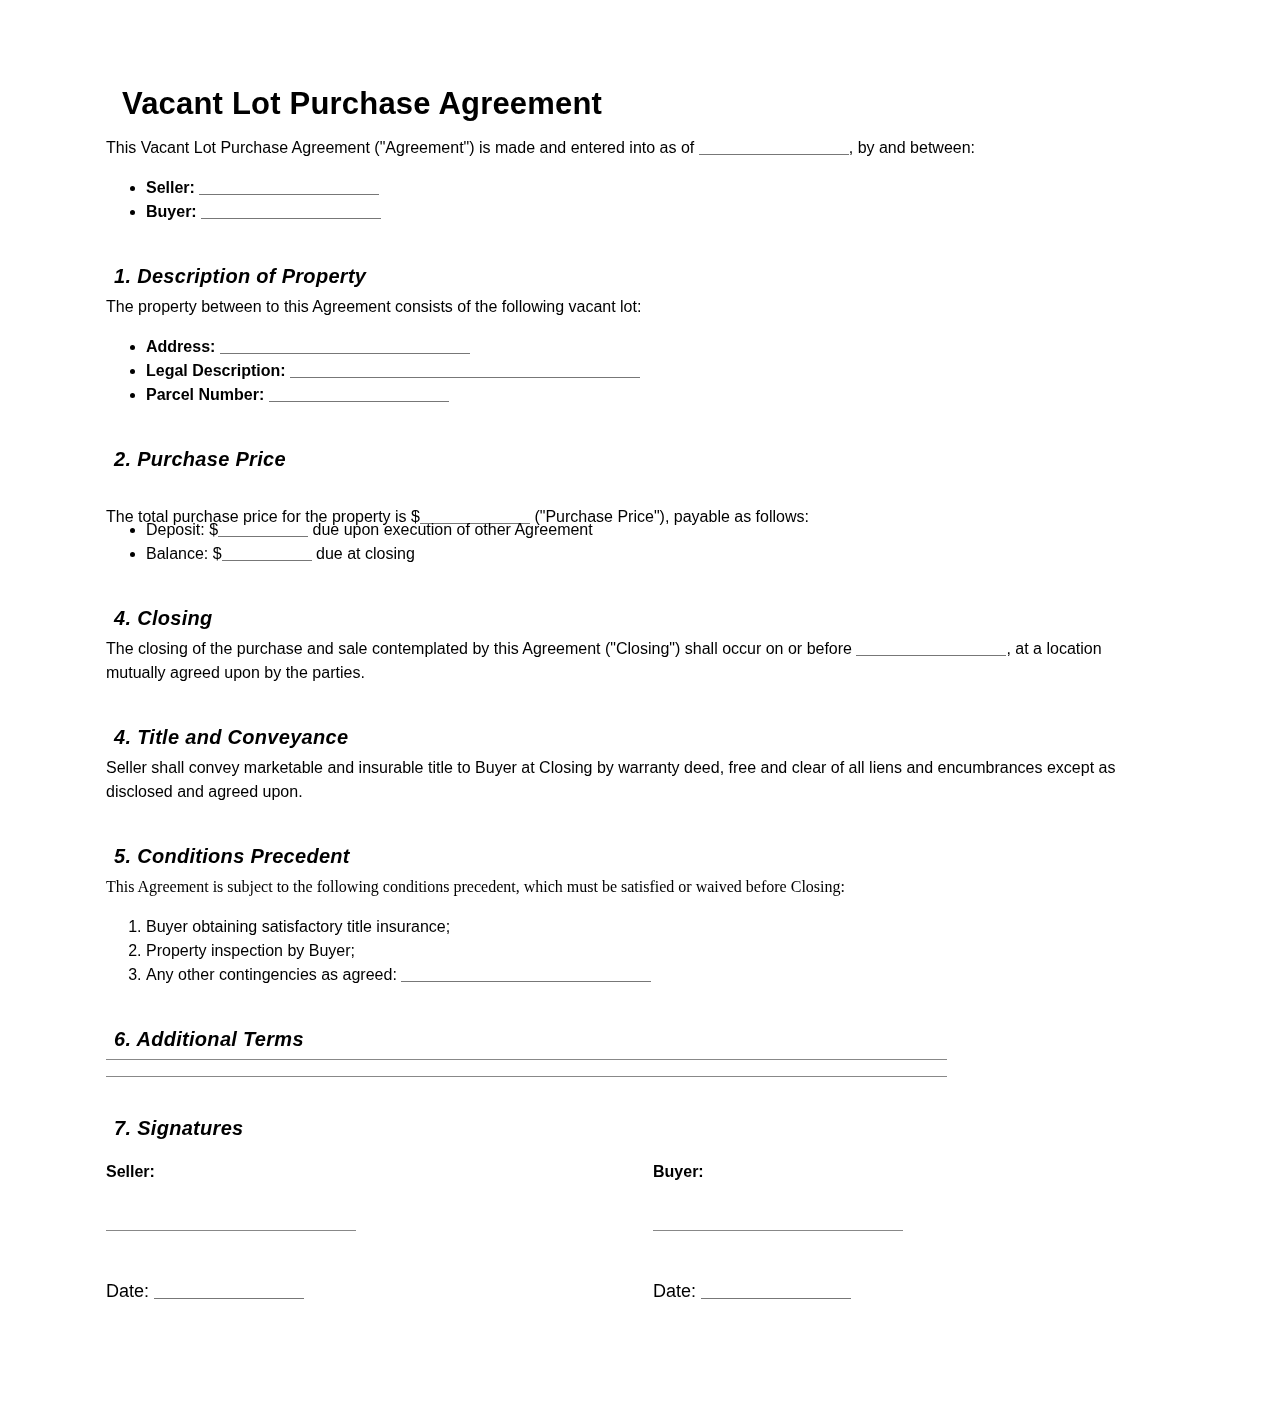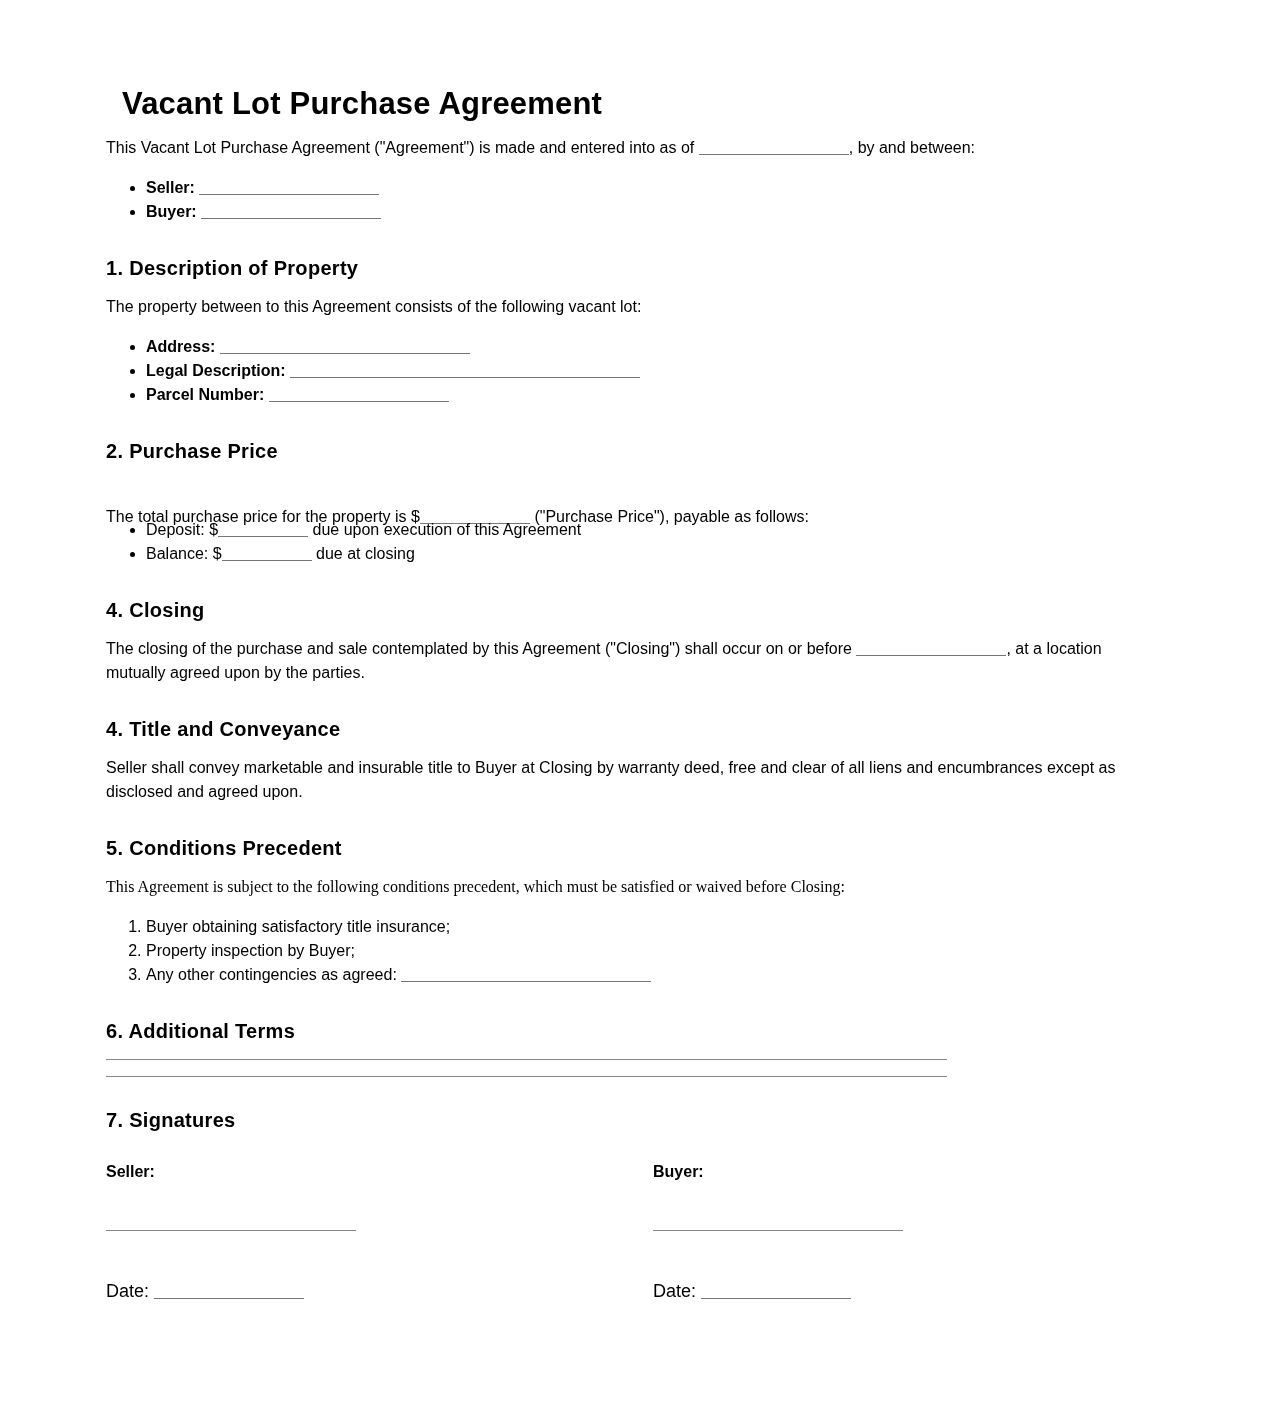--- a/index.html
+++ b/index.html
@@ -1,19 +1,19 @@
 <!DOCTYPE html>
 <html><head>
 <meta charset="utf-8">
 <style>
   html, body { margin: 0; padding: 0; background: #ffffff; }
   body { width: 1263px; height: 1408px; position: relative; font-family: "Liberation Sans", sans-serif; color: #000; }
   .page { position: absolute; left: 106px; top: 0; width: 1060px; }
   h1 { position: absolute; left: 4px; top: 74px; margin: 12px; font-size: 31px; font-weight: bold; letter-spacing: 0.2px; white-space: nowrap; }
-  h2 { position: absolute; left: 0; margin: 0; font-size: 20px; font-weight: bold; letter-spacing: 0.3px; white-space: nowrap; }
+  h2 { position: absolute; left: 0; margin: 8px; font-size: 20px; font-weight: bold; letter-spacing: 0.3px; white-space: nowrap; font-style: italic; }
   .p { position: absolute; left: 0; font-size: 16px; line-height: 24px; white-space: nowrap; }
   .p.wrap { white-space: normal; width: 1030px; }
   .blank { display: inline-block; border-bottom: 1px solid #777; height: 14px; vertical-align: baseline; margin-bottom: -2px; }
   ul, ol { position: absolute; left: 0; margin: 0; padding-left: 40px; font-size: 16px; line-height: 24px; }
   li { white-space: nowrap; }
   .b { font-weight: bold; }
   .rule { position: absolute; left: 0; width: 841px; border-top: 1px solid #888; height: 0; }
   .sig-label { position: absolute; font-size: 16px; font-weight: bold; }
   .sig-line { position: absolute; width: 250px; border-top: 1px solid #888; height: 0; }
   .date { position: absolute; font-size: 18px; white-space: nowrap; }
@@ -41,21 +41,21 @@
     <li><span class="b">Address:</span> <span class="blank" style="width:250px;"></span></li>
     <li><span class="b">Legal Description:</span> <span class="blank" style="width:350px;"></span></li>
     <li><span class="b">Parcel Number:</span> <span class="blank" style="width:180px;"></span></li>
   </ul>
 
   <h2 style="top:440px;">2. Purchase Price</h2>
   <div class="p" style="top:458px;margin-top:47px;">
     <span>The total purchase price for the property is $</span><span class="blank" style="width:110px;"></span><span> ("Purchase Price"), payable as follows:</span>
   </div>
   <ul style="top:518px;">
-    <li><span>Deposit: $</span><span class="blank" style="width:90px;"></span><span> due upon execution of this Agreement</span></li>
+    <li><span>Deposit: $</span><span class="blank" style="width:90px;"></span><span> due upon execution of other Agreement</span></li>
     <li><span>Balance: $</span><span class="blank" style="width:90px;"></span><span> due at closing</span></li>
   </ul>
 
   <h2 style="top:599px;">4. Closing</h2>
   <div class="p wrap" style="top:637px;">
     <span>The closing of the purchase and sale contemplated by this Agreement ("Closing") shall occur on or before </span><span class="blank" style="width:150px;"></span><span>, at a location mutually agreed upon by the parties.</span>
   </div>
 
   <h2 style="top:718px;">4. Title and Conveyance</h2>
   <div class="p wrap" style="top:756px;">Seller shall convey marketable and insurable title to Buyer at Closing by warranty deed, free and clear of all liens and encumbrances except as disclosed and agreed upon.</div>

